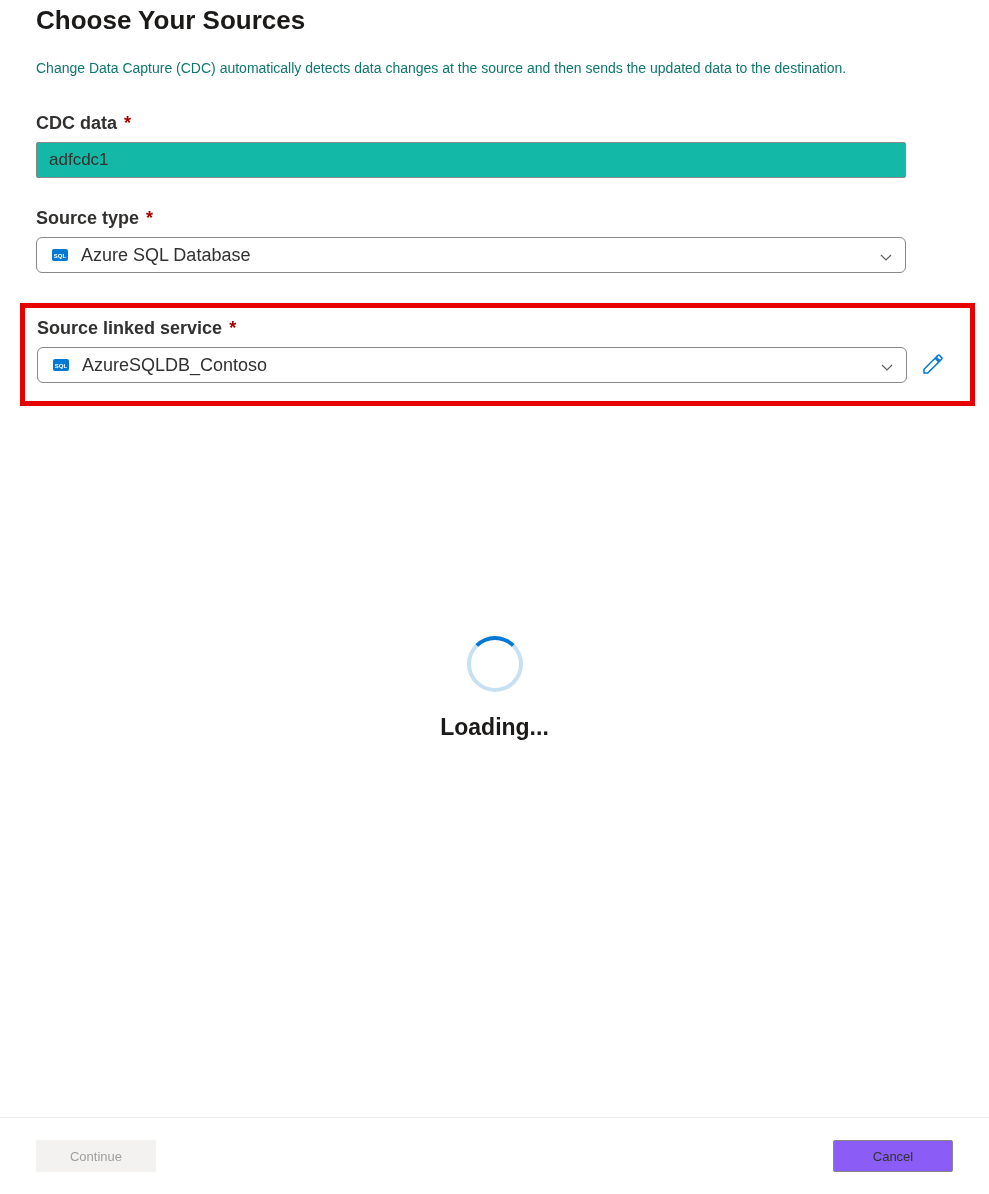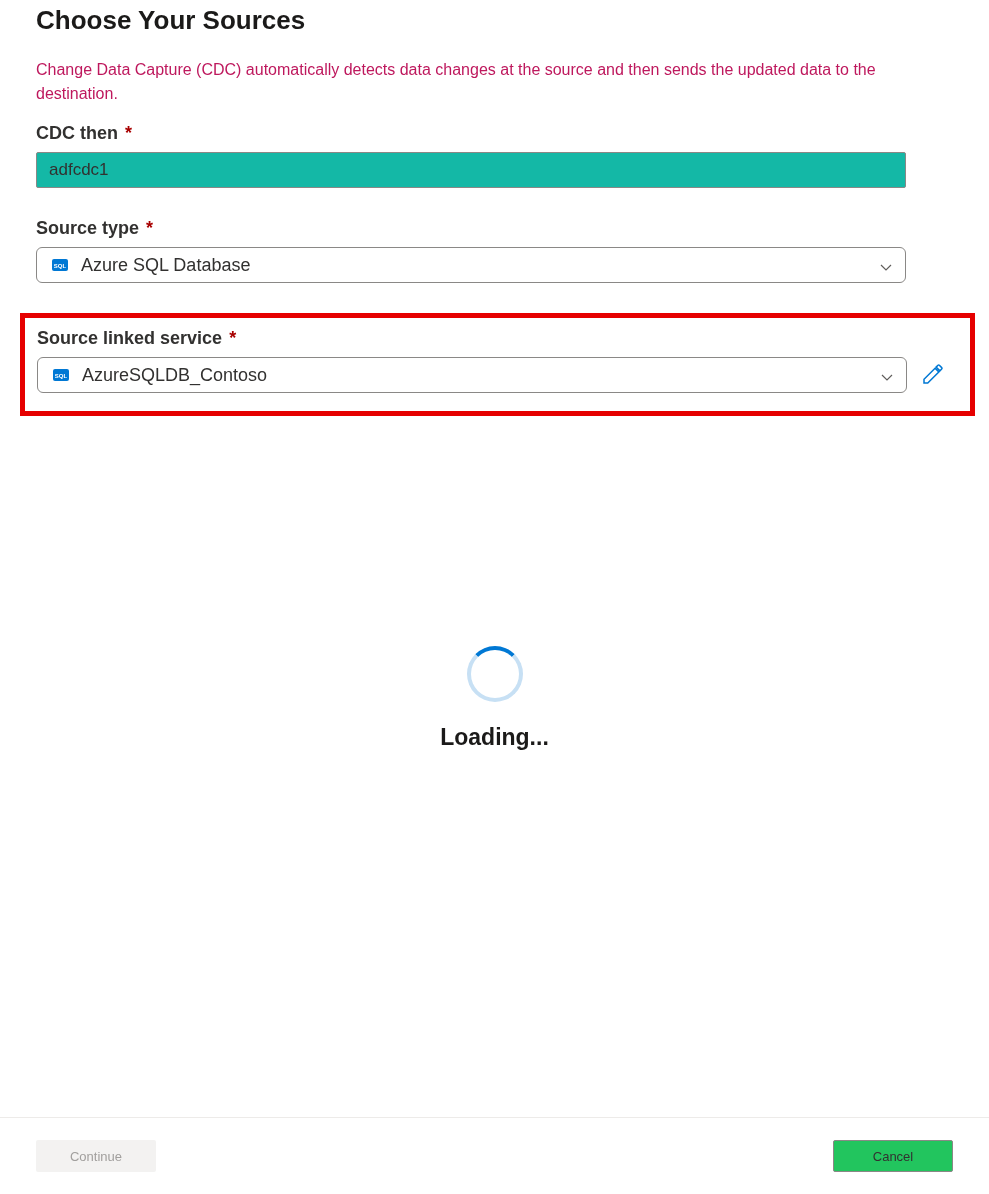--- a/index.html
+++ b/index.html
@@ -18,24 +18,24 @@
     .content {
       padding: 5px 36px 0 36px;
     }
     .page-title {
       font-size: 26px;
       font-weight: 600;
       color: #1b1a19;
       margin-bottom: 22px;
     }
     .description {
-      font-size: 16px;
-      color: #be185d;
+      font-size: 14px;
+      color: #0f766e;
       line-height: 1.5;
-      margin-bottom: 17px;
+      margin-bottom: 34px;
       max-width: 900px;
     }
     .field-group {
       margin-bottom: 30px;
       position: relative;
     }
     .field-label {
       font-size: 18px;
       font-weight: 600;
       color: #323130;
@@ -162,35 +162,35 @@
       border-radius: 2px;
       cursor: pointer;
     }
     .btn-primary {
       background: #f3f2f1;
       border: none;
       color: #a19f9d;
       cursor: default;
     }
     .btn-secondary {
-      background: #22c55e;
+      background: #8b5cf6;
       border: 1px solid #8a8886;
       color: #323130;
     }
   </style>
 </head>
 <body>
 
 <div class="content">
   <h1 class="page-title">Choose Your Sources</h1>
   <p class="description">Change Data Capture (CDC) automatically detects data changes at the source and then sends the updated data to the destination.</p>
 
   <div class="field-group">
     <label class="field-label">
-      <span>CDC then</span>
+      <span>CDC data</span>
       <span class="required-asterisk">*</span>
     </label>
     <input type="text" class="text-input" value="adfcdc1" style="">
   </div>
 
   <div class="field-group">
     <label class="field-label">
       <span>Source type</span>
       <span class="required-asterisk">*</span>
     </label>

